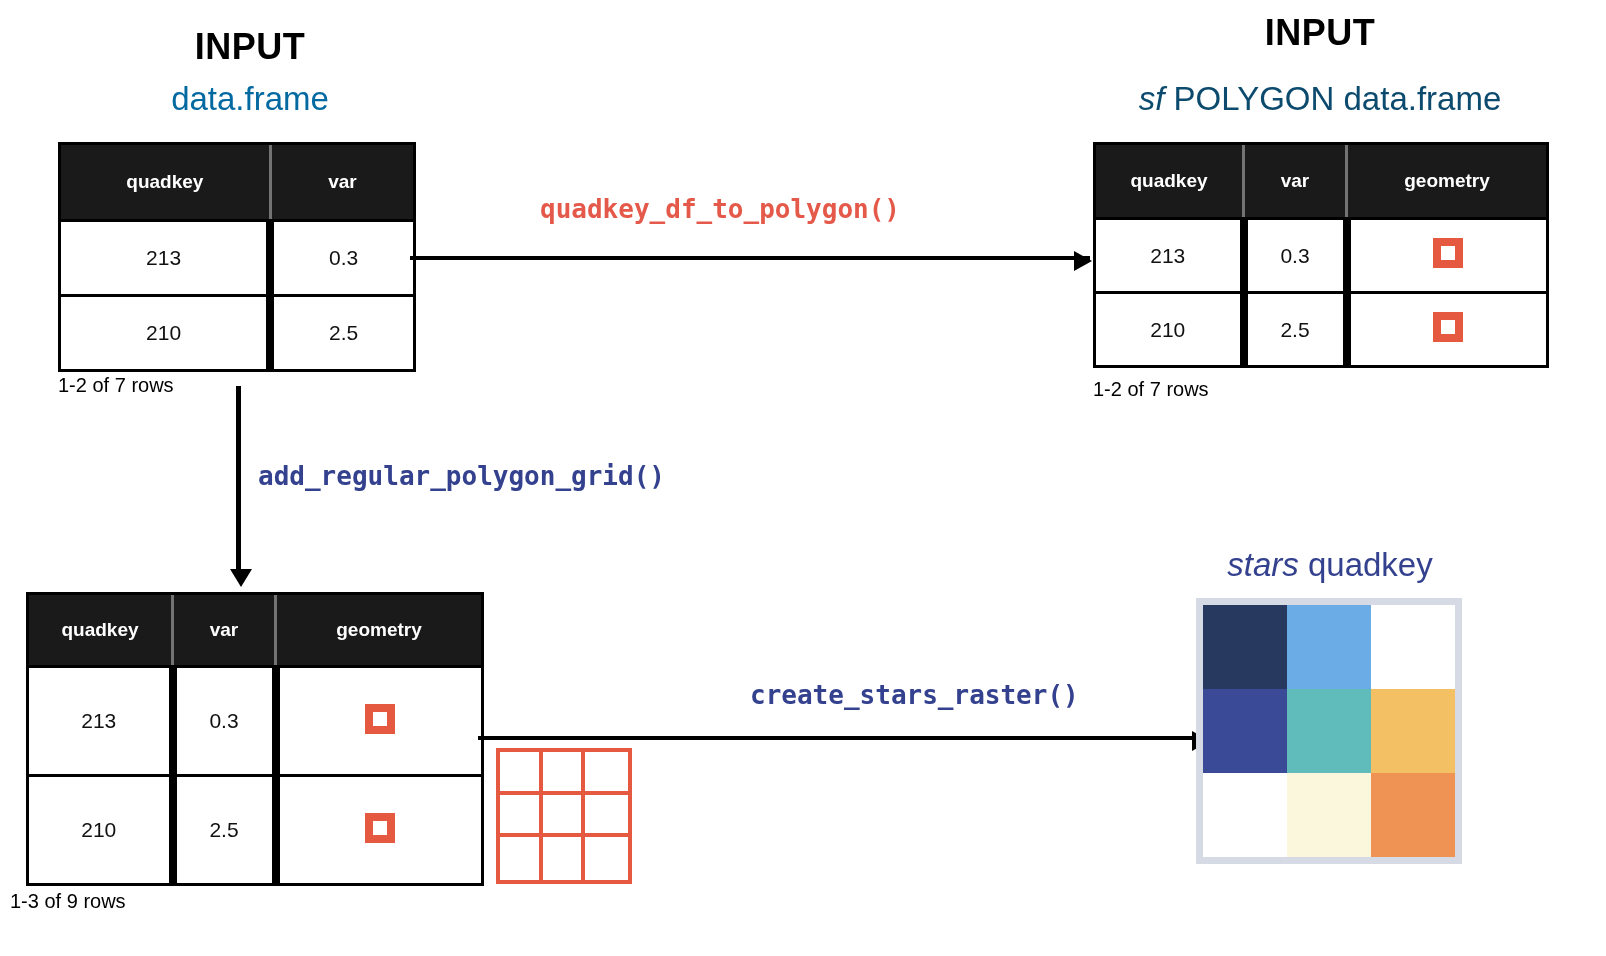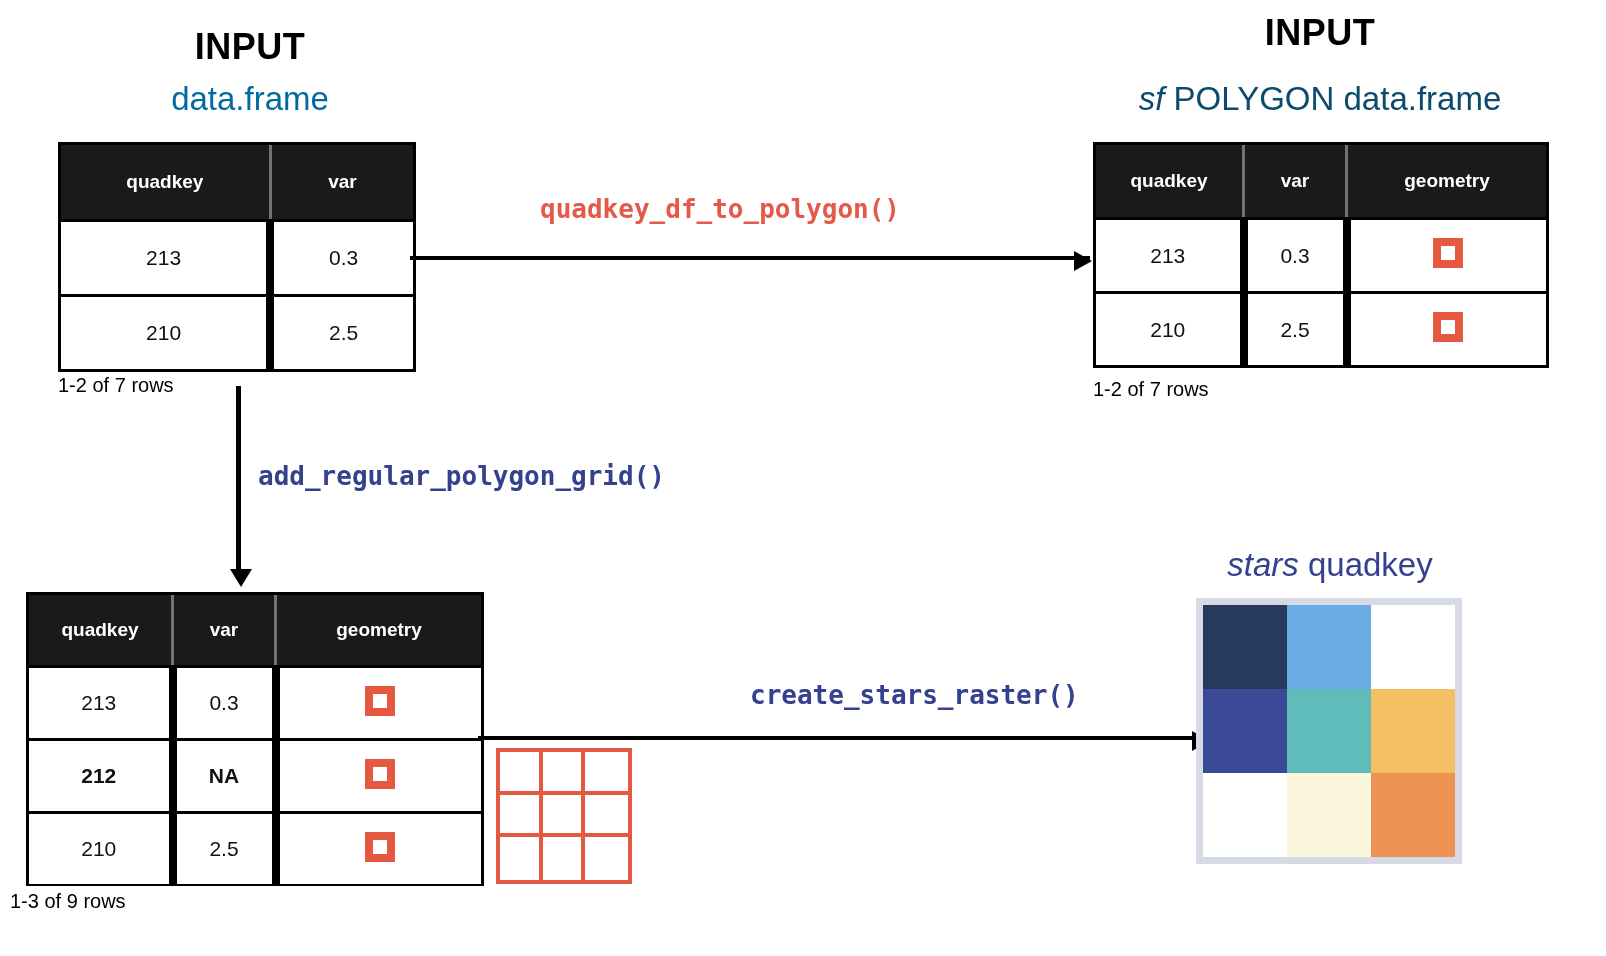--- a/index.html
+++ b/index.html
@@ -240,27 +240,20 @@
       <tr>
         <th style="width:142px; height:70px;">quadkey</th>
         <th style="width:100px;">var</th>
         <th>geometry</th>
       </tr>
     </thead>
     <tbody>
       <tr>
         <td style="height:70px;">213</td>
         <td>0.3</td>
-        <td>
-          <span class="poly-sq"></span>
-        </td>
-      </tr>
-      <tr class="bold-row">
-        <td style="height:70px;">212</td>
-        <td>NA</td>
         <td>
           <span class="poly-sq"></span>
         </td>
       </tr>
       <tr>
         <td style="height:70px;">210</td>
         <td>2.5</td>
         <td>
           <span class="poly-sq"></span>
         </td>

